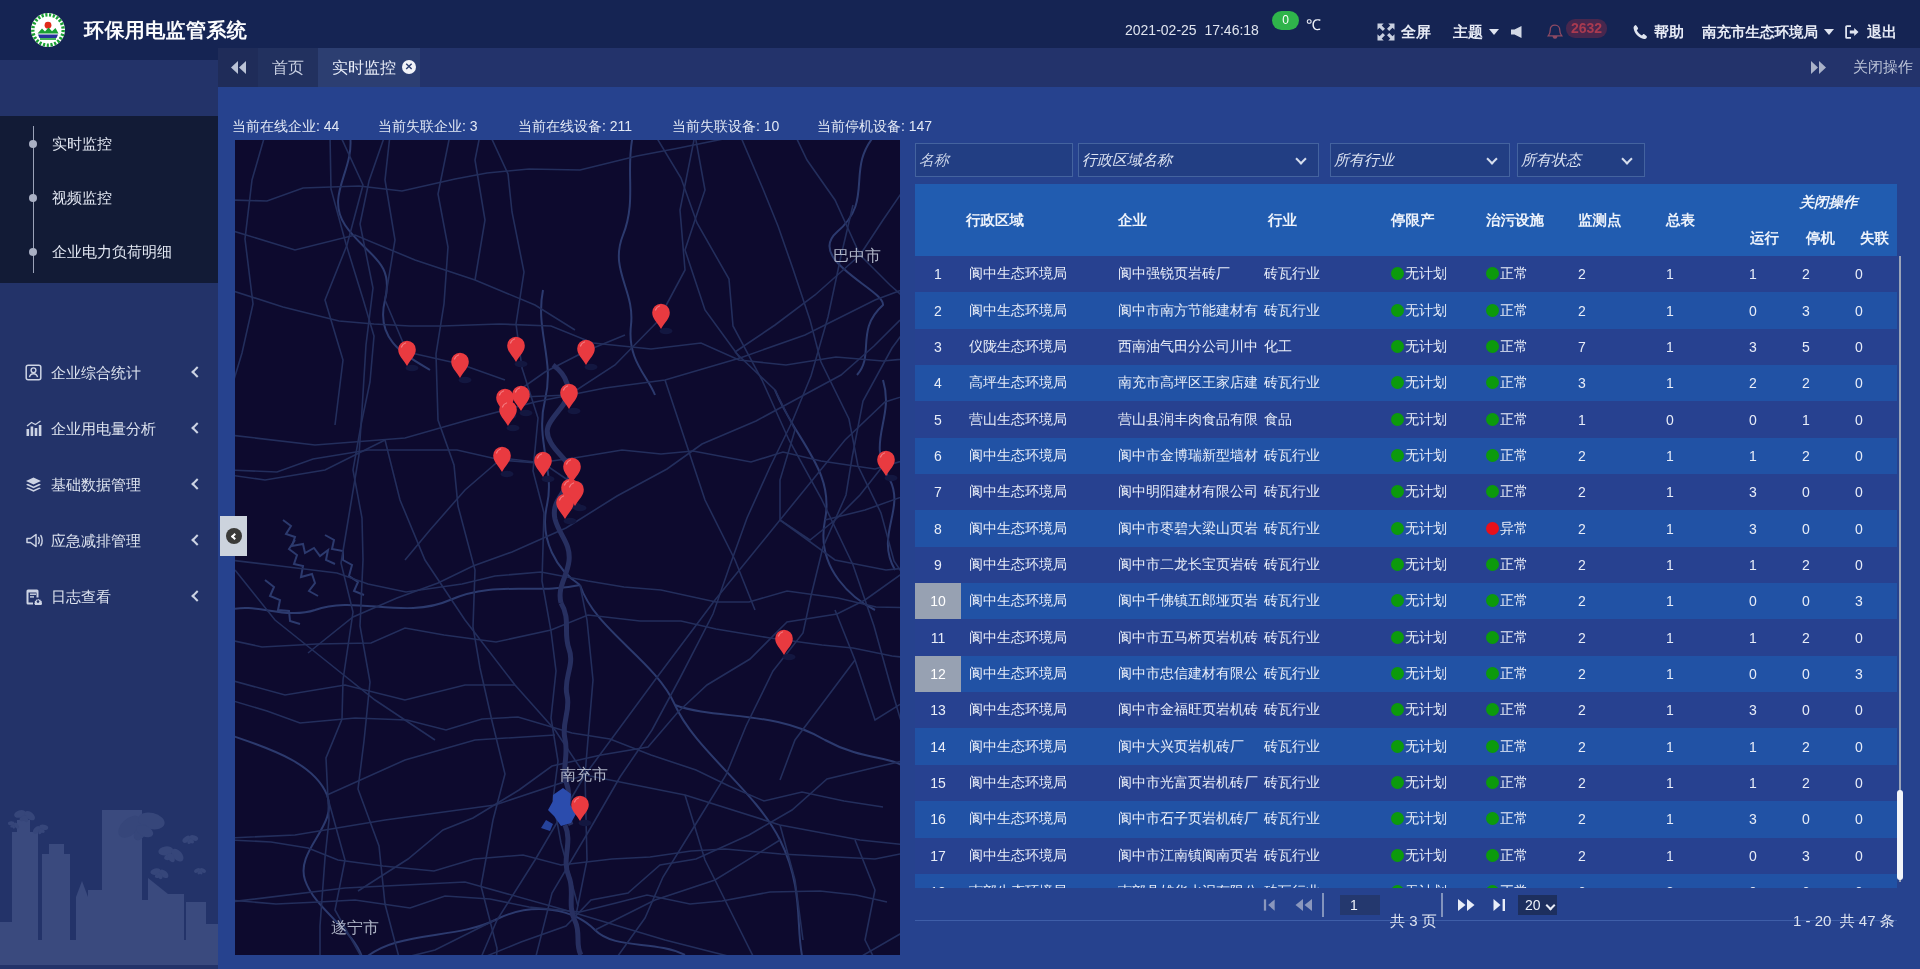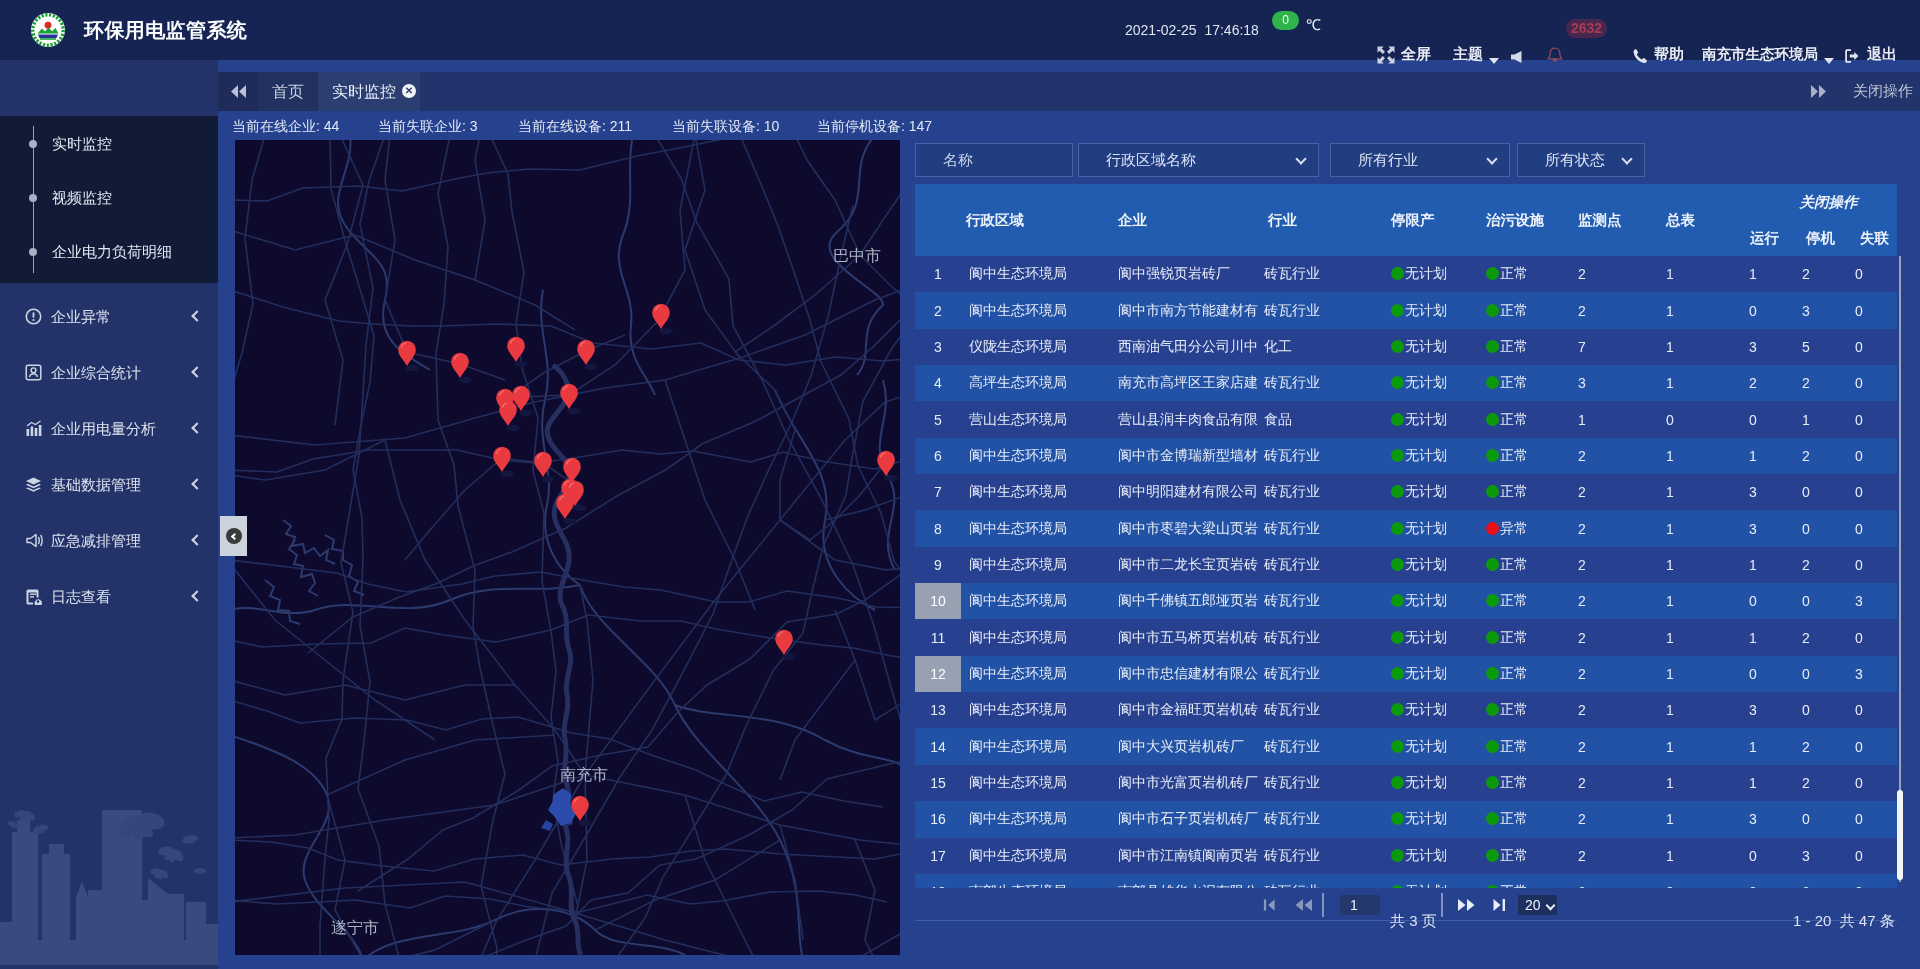--- a/index.html
+++ b/index.html
@@ -5,57 +5,57 @@
 <style>
 *{margin:0;padding:0;box-sizing:border-box;}
 html,body{width:1920px;height:969px;overflow:hidden;background:#26428e;font-family:"Liberation Sans",sans-serif;}
 
 #hd{position:absolute;left:0;top:0;width:1920px;height:60px;background:#152453;}
 #hd .logo{position:absolute;left:30px;top:12px;}
 #hd .title{position:absolute;left:84px;top:17px;font-size:20px;font-weight:bold;color:#fbfcfe;letter-spacing:0.4px;}
 #hd .dt{position:absolute;left:1125px;top:22px;font-size:14px;color:#dfe4ef;letter-spacing:0;}
 #hd .temp{position:absolute;left:1272px;top:11px;width:27px;height:19px;border-radius:10px;background:#2fb44b;color:#fff;font-size:12px;text-align:center;line-height:19px;}
 #hd .cels{position:absolute;left:1306px;top:14px;font-size:15px;color:#eef1f8;}
-.hitem{position:absolute;top:0;height:64px;display:flex;align-items:flex-end;gap:6px;color:#e8ecf6;font-size:15px;font-weight:bold;white-space:nowrap;}
+.hitem{position:absolute;top:0;height:64px;display:flex;align-items:center;gap:6px;color:#e8ecf6;font-size:15px;font-weight:bold;white-space:nowrap;}
 .caret{display:inline-block;width:0;height:0;border-left:5px solid transparent;border-right:5px solid transparent;border-top:6px solid #dfe4f0;margin-left:2px;}
 #hd .badge{position:absolute;left:1566px;top:19px;width:41px;height:19px;background:#47274e;border-radius:9px;color:#a93a50;font-size:14px;font-weight:bold;text-align:center;line-height:19px;}
 
 #sb{position:absolute;left:0;top:60px;width:218px;height:909px;background:#233369;overflow:hidden;}
 #sb .sub{position:absolute;left:0;top:56px;width:218px;height:167px;background:#121b36;}
 #sb .line{position:absolute;left:33px;top:66px;width:1px;height:147px;background:#9aa2b8;}
 #sb .dot{position:absolute;left:29px;width:8px;height:8px;border-radius:4px;background:#a9b0c4;}
 #sb .stxt{position:absolute;left:52px;font-size:15px;color:#e3e8f3;}
 .mi{position:absolute;left:0;width:218px;height:56px;}
 .mi .ic{position:absolute;left:25px;top:20px;}
 .mi .tx{position:absolute;left:51px;top:20px;font-size:15px;color:#dde3ef;}
 .chev{position:absolute;left:191px;top:24px;width:8px;height:8px;border-left:2px solid #cdd4e4;border-bottom:2px solid #cdd4e4;}
 .chev.down{transform:rotate(-45deg);}
 .chev.left{transform:rotate(45deg);left:193px;}
 #sky{position:absolute;left:0;bottom:0;}
 
 #clps{position:absolute;left:220px;top:516px;width:27px;height:40px;background:#ccd3dd;display:flex;align-items:center;justify-content:center;}
 #clps .cir{width:16px;height:16px;border-radius:8px;background:#3a3a38;color:#fff;display:flex;align-items:center;justify-content:center;}
 #clps .cc{width:5px;height:5px;border-left:2px solid #fff;border-bottom:2px solid #fff;transform:rotate(45deg);margin-left:2px;}
 
-#tb{position:absolute;left:218px;top:72px;width:1702px;height:39px;background:#23336b;}
+#tb{position:absolute;left:218px;top:48px;width:1702px;height:39px;background:#23336b;}
 #tb .btn{position:absolute;left:0;top:0;width:40px;height:39px;background:#1f2c59;display:flex;align-items:center;justify-content:center;}
 #tb .t1{position:absolute;left:40px;top:0;width:60px;height:39px;background:#22315f;color:#c9d0e2;font-size:16px;text-align:center;line-height:39px;}
 #tb .t2{position:absolute;left:100px;top:0;width:102px;height:39px;background:#2c3e71;color:#e9edf8;font-size:16px;line-height:39px;padding-left:14px;}
 #tb .x{display:inline-block;width:14px;height:14px;border-radius:7px;background:#f2f4f9;color:#2c3e71;font-size:10px;line-height:14px;text-align:center;font-weight:bold;vertical-align:middle;margin-left:6px;margin-top:-3px;}
 #tb .close{position:absolute;left:1592px;top:0;width:110px;height:39px;display:flex;align-items:center;gap:26px;color:#bcc4d8;font-size:15px;white-space:nowrap;}
 
 .stat{position:absolute;top:118px;font-size:14px;color:#e2e8f4;}
 
 #map{position:absolute;left:235px;top:140px;width:665px;height:815px;}
 #map svg .rv{fill:none;stroke:#2c3a6e;stroke-width:2;}
 #map svg .rd{fill:none;stroke:#232e5c;stroke-width:1.6;}
 #map svg .wr{fill:none;stroke:#272f60;stroke-width:5;}
 #map svg .city{fill:#aeb4c6;font-size:16px;font-family:"Liberation Sans",sans-serif;}
 
-.fin{position:absolute;top:143px;height:34px;background:#223e83;border:1px solid #44639f;color:#dce3f2;font-size:15px;line-height:32px;padding-left:27px;}
+.fin{position:absolute;top:143px;height:34px;background:#223e83;border:1px solid #44639f;color:#dce3f2;font-size:15px;line-height:32px;padding-left:3px;font-style:italic;}
 .fin .vv{position:absolute;right:13px;top:11px;width:8px;height:8px;border-left:2px solid #d7deee;border-bottom:2px solid #d7deee;transform:rotate(-45deg);}
 
 #tbl{position:absolute;left:915px;top:184px;width:982px;height:704px;overflow:hidden;}
 table{border-collapse:collapse;table-layout:fixed;width:982px;}
 td,th{font-weight:normal;overflow:hidden;white-space:nowrap;}
 thead .h{height:36px;}
 tbody td{height:36.35px;font-size:14px;color:#e8edf8;}
 thead{background:#215cb0;color:#eef3fb;font-size:14.5px;}
 thead td{font-weight:bold;}
 tr.odd{background:#274190;}
@@ -144,29 +144,20 @@
 
 <div id="sb">
   <div class="sub"></div>
   <div class="line"></div>
   <div class="dot" style="top:80px;"></div>
     <div class="stxt" style="top:75px;">实时监控</div>
   <div class="dot" style="top:134px;"></div>
     <div class="stxt" style="top:129px;">视频监控</div>
   <div class="dot" style="top:188px;"></div>
     <div class="stxt" style="top:183px;">企业电力负荷明细</div>
-  <div class="mi" style="top:228px;">
-      <span class="ic"><svg width="17" height="17" viewBox="0 0 17 17">
-          <circle cx="8.5" cy="8.5" r="7.2" fill="none" stroke="#cdd4e4" stroke-width="1.6"></circle>
-          <rect x="7.6" y="4.2" width="1.8" height="5.6" rx="0.9" fill="#cdd4e4"></rect>
-          <circle cx="8.5" cy="12" r="1.1" fill="#cdd4e4"></circle>
-        </svg></span>
-      <span class="tx">企业异常</span>
-      <span class="chev left"></span>
-    </div>
   <div class="mi" style="top:284px;">
       <span class="ic"><svg width="17" height="17" viewBox="0 0 17 17">
           <rect x="1.2" y="1.2" width="14.6" height="14.6" rx="2" fill="none" stroke="#cdd4e4" stroke-width="1.5"></rect>
           <circle cx="8.5" cy="6.3" r="2.4" fill="none" stroke="#cdd4e4" stroke-width="1.4"></circle>
           <path d="M4.5,13.2 C5,10.8 6.5,9.8 8.5,9.8 C10.5,9.8 12,10.8 12.5,13.2" fill="none" stroke="#cdd4e4" stroke-width="1.4"></path>
         </svg></span>
       <span class="tx">企业综合统计</span>
       <span class="chev left"></span>
     </div>
   <div class="mi" style="top:340px;">

